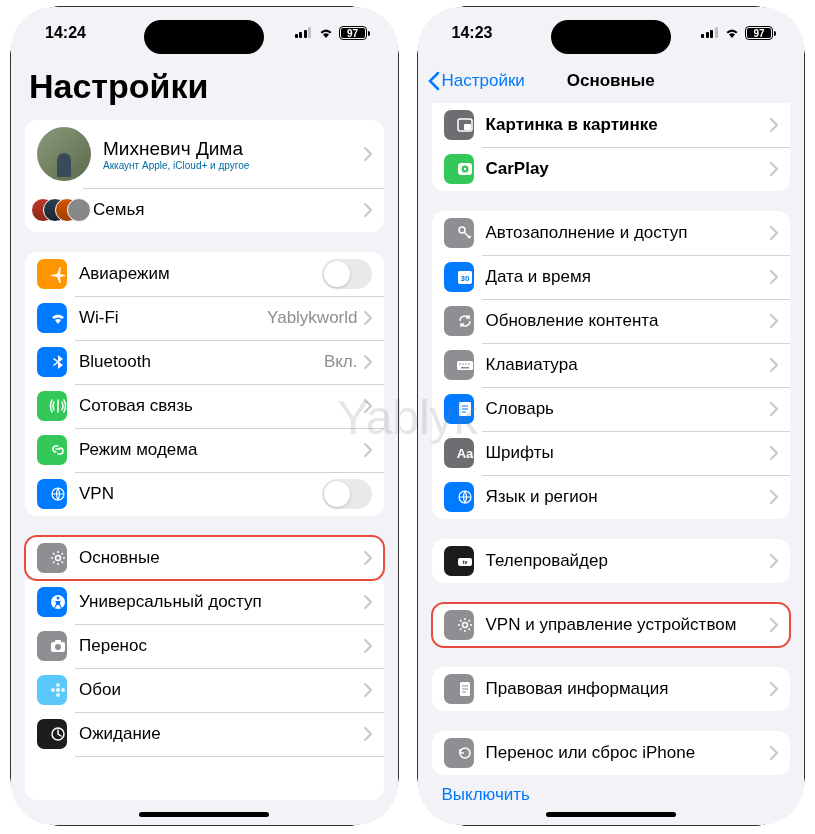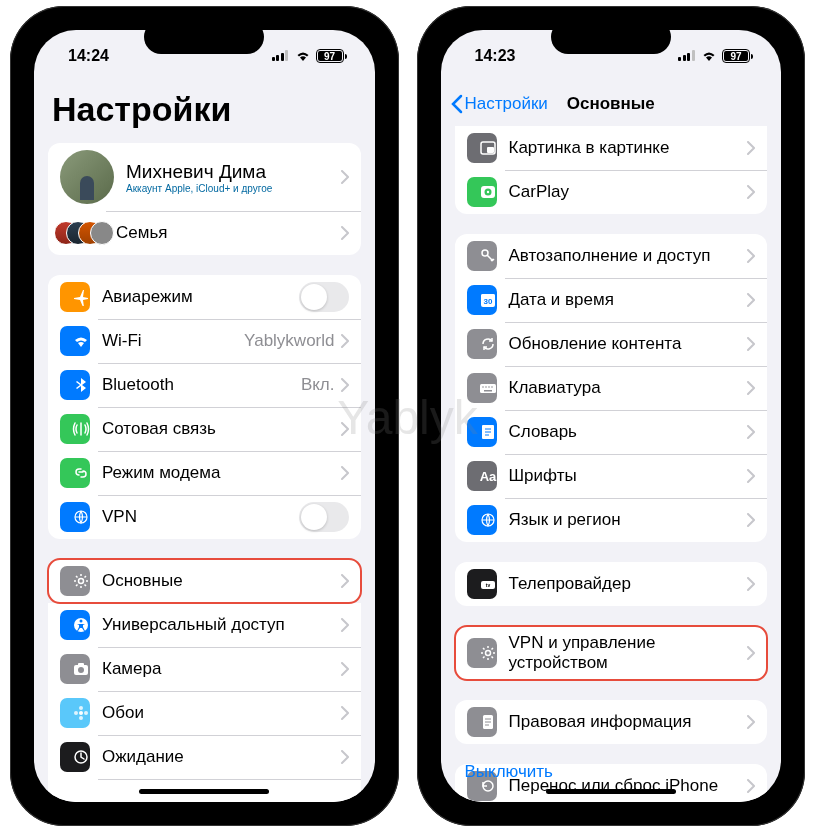--- a/index.html
+++ b/index.html
@@ -11,21 +11,21 @@
   position: relative;
   display: flex;
   gap: 18px;
   padding: 6px 10px;
 }
 .phone {
   width: 390px;
   height: 820px;
   background: #000;
   border-radius: 54px;
-  padding: 24px;
+  padding: 1px;
   position: relative;
   box-shadow: 0 0 0 1px #333 inset;
 }
 .screen {
   width: 100%;
   height: 100%;
   background: #f2f2f7;
   border-radius: 42px;
   overflow: hidden;
   position: relative;
@@ -270,21 +270,21 @@
             </svg>
           </div>
           <div class="row">
             <div class="icon-box bg-gray">
               <svg viewBox="0 0 18 18">
                 <rect x="2" y="5" width="14" height="10" rx="2" fill="#fff"></rect>
                 <circle cx="9" cy="10" r="3" fill="#8e8e93"></circle>
                 <rect x="6" y="3" width="6" height="3" rx="1" fill="#fff"></rect>
               </svg>
             </div>
-            <div class="label">Камера</div>
+            <div class="label">Перенос</div>
             <svg width="8" height="14" viewBox="0 0 8 14" class="chevron">
               <path d="M1 1l6 6-6 6" stroke="currentColor" stroke-width="2" fill="none" stroke-linecap="round"></path>
             </svg>
           </div>
           <div class="row">
             <div class="icon-box bg-teal">
               <svg viewBox="0 0 18 18">
                 <circle cx="9" cy="9" r="2" fill="#fff"></circle>
                 <circle cx="9" cy="4" r="2" fill="#fff" opacity="0.8"></circle>
                 <circle cx="9" cy="14" r="2" fill="#fff" opacity="0.8"></circle>
@@ -342,21 +342,21 @@
     <div class="nav-bar">
       <div class="nav-back">
         <svg width="12" height="20" viewBox="0 0 12 20">
             <path d="M10 2L2 10l8 8" stroke="#007aff" stroke-width="2.5" fill="none" stroke-linecap="round"></path>
           </svg>
         <span>Настройки</span>
       </div>
       <div class="nav-title">Основные</div>
     </div>
     <div class="content with-nav">
-      <div class="group" style="border-top-left-radius:0;border-top-right-radius:0;">
+      <div class="group" style="border-top-left-radius:0;border-top-right-radius:0;font-weight:bold;">
           <div class="row">
             <div class="icon-box bg-darkgray">
               <svg viewBox="0 0 18 18">
                 <rect x="2" y="3" width="14" height="12" rx="2" fill="none" stroke="#fff" stroke-width="1.5"></rect>
                 <rect x="8" y="8" width="7" height="6" rx="1" fill="#fff"></rect>
               </svg>
             </div>
             <div class="label">Картинка в картинке</div>
             <svg width="8" height="14" viewBox="0 0 8 14" class="chevron">
               <path d="M1 1l6 6-6 6" stroke="currentColor" stroke-width="2" fill="none" stroke-linecap="round"></path>

